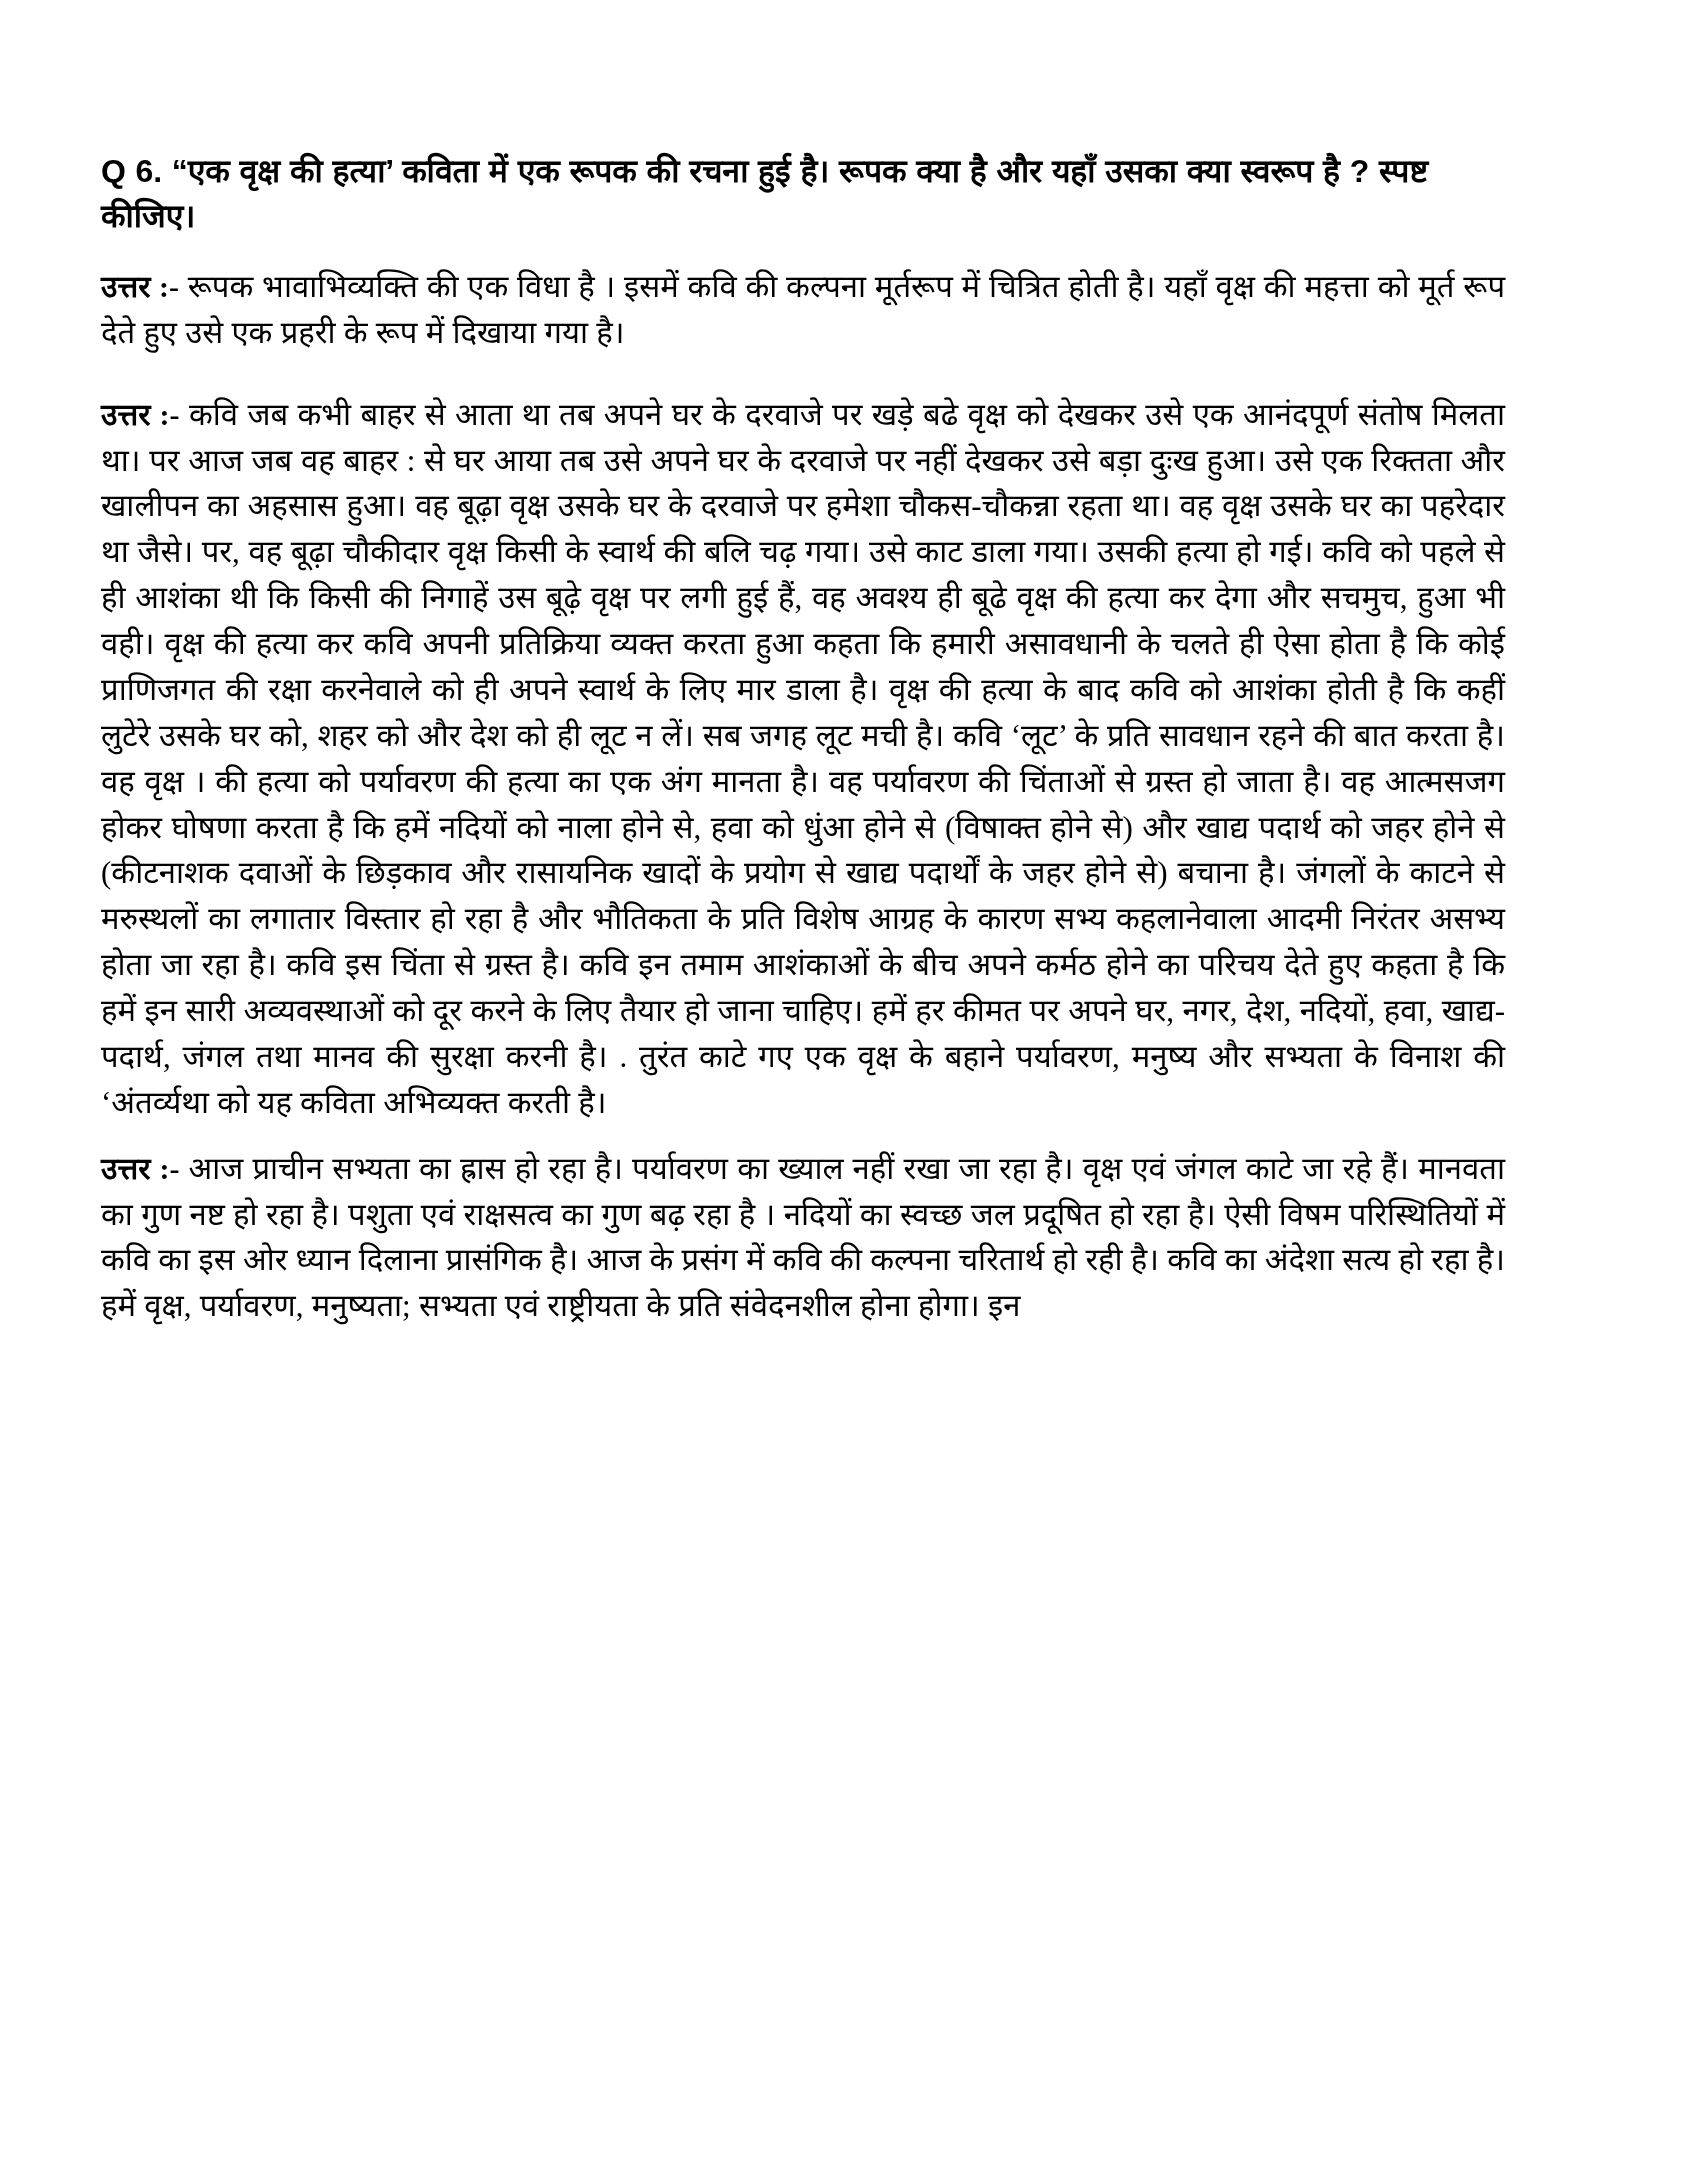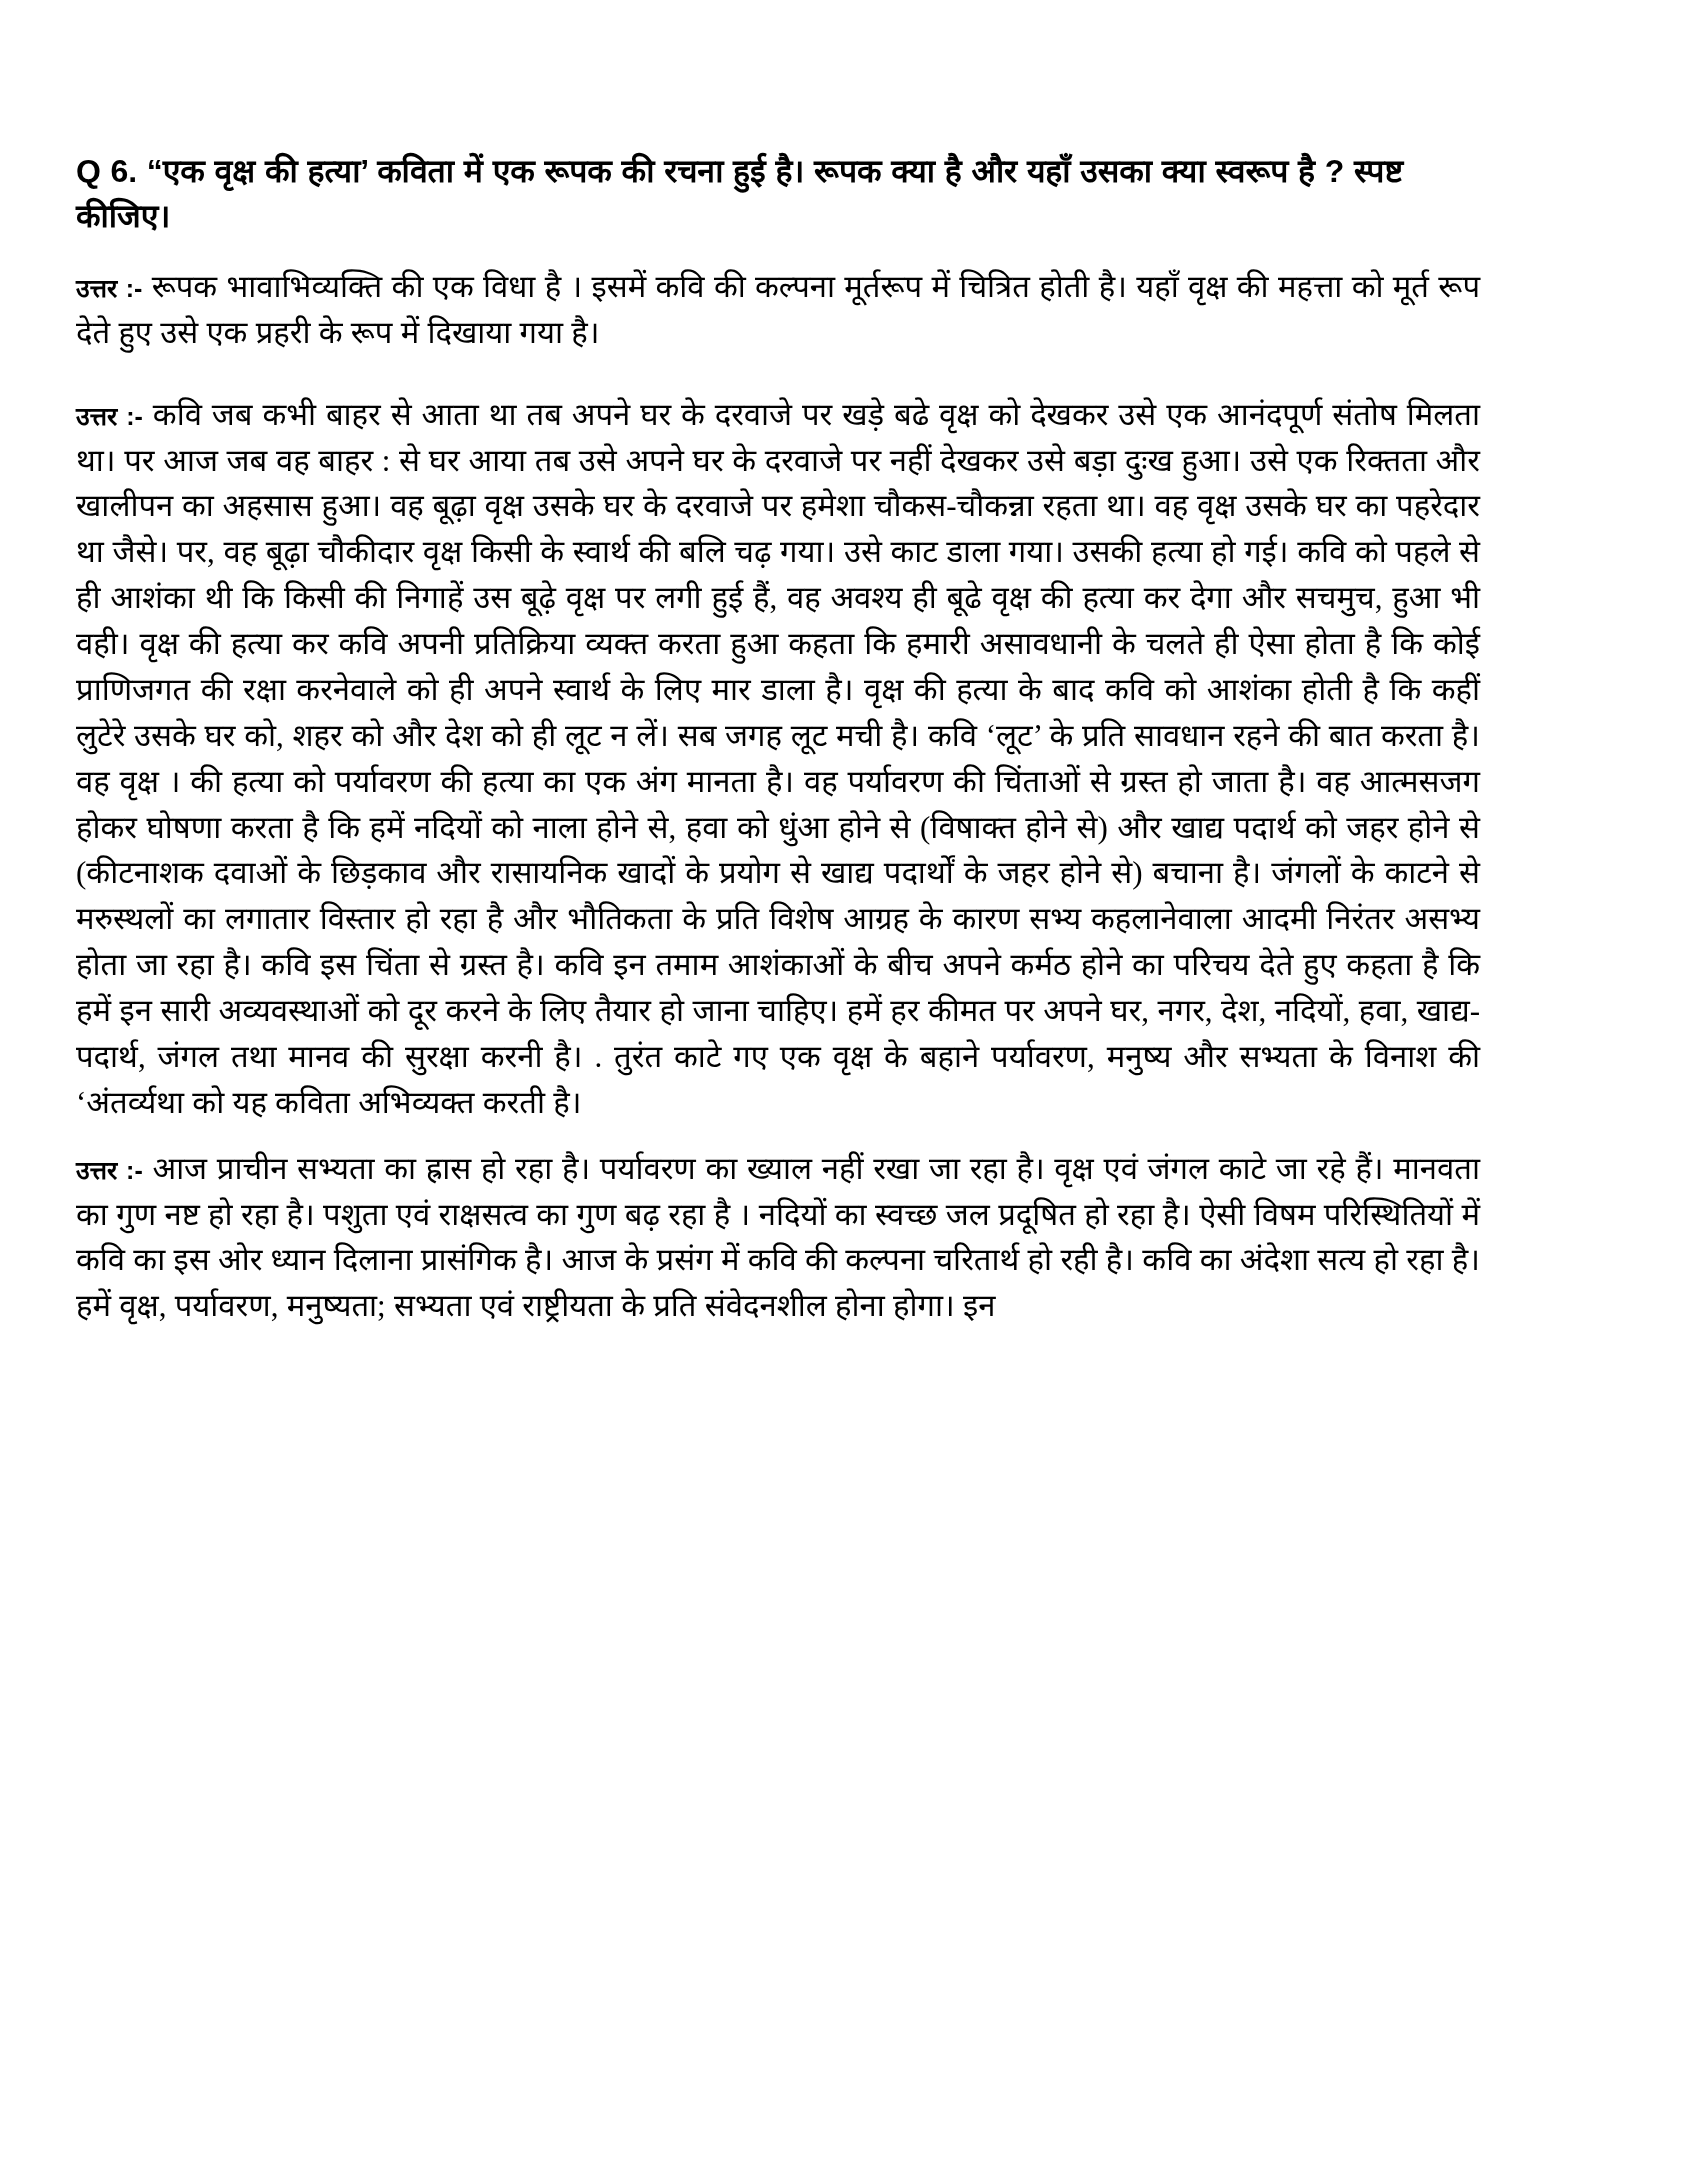--- a/index.html
+++ b/index.html
@@ -14,21 +14,21 @@
     font-family: "Liberation Serif", "DejaVu Serif", serif;
     color: #000000;
     overflow: hidden;
   }
   .page {
     position: relative;
     width: 1683px;
     height: 2178px;
     background: #ffffff;
     box-sizing: border-box;
-    padding: 149px 139px 0 76px;
+    padding: 149px 139px 0 101px;
   }
   .content {
     width: 1404px;
   }
   .qheading {
     font-family: "Liberation Sans", "DejaVu Sans", sans-serif;
     font-weight: bold;
     font-size: 32px;
     line-height: 1.42;
     letter-spacing: -0.1px;
@@ -39,23 +39,23 @@
   .answer {
     font-family: "Liberation Serif", "DejaVu Serif", serif;
     font-size: 31px;
     line-height: 1.48;
     margin: 0 0 30px 0;
     text-align: justify;
     text-align-last: left;
     word-spacing: 0.5px;
   }
   .answer .lbl {
-    font-family: Liberation Sans, sans-serif;
+    font-family: Liberation Serif, serif;
     font-weight: bold;
-    font-size: 25px;
+    font-size: 30px;
   }
   .q6-block { margin-bottom: 10px; }
   .q7-block { margin-bottom: 10px; }
   .q8-block { margin-bottom: 0; }
   #q7-answer { margin-bottom: 20px; }
   #q6-answer { margin-bottom: 36px; }
 </style>
 </head>
 <body>
 

